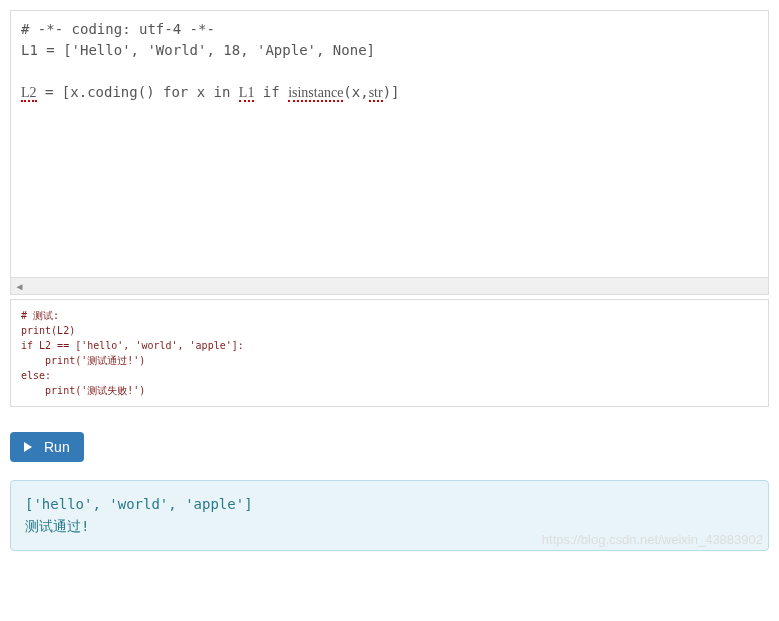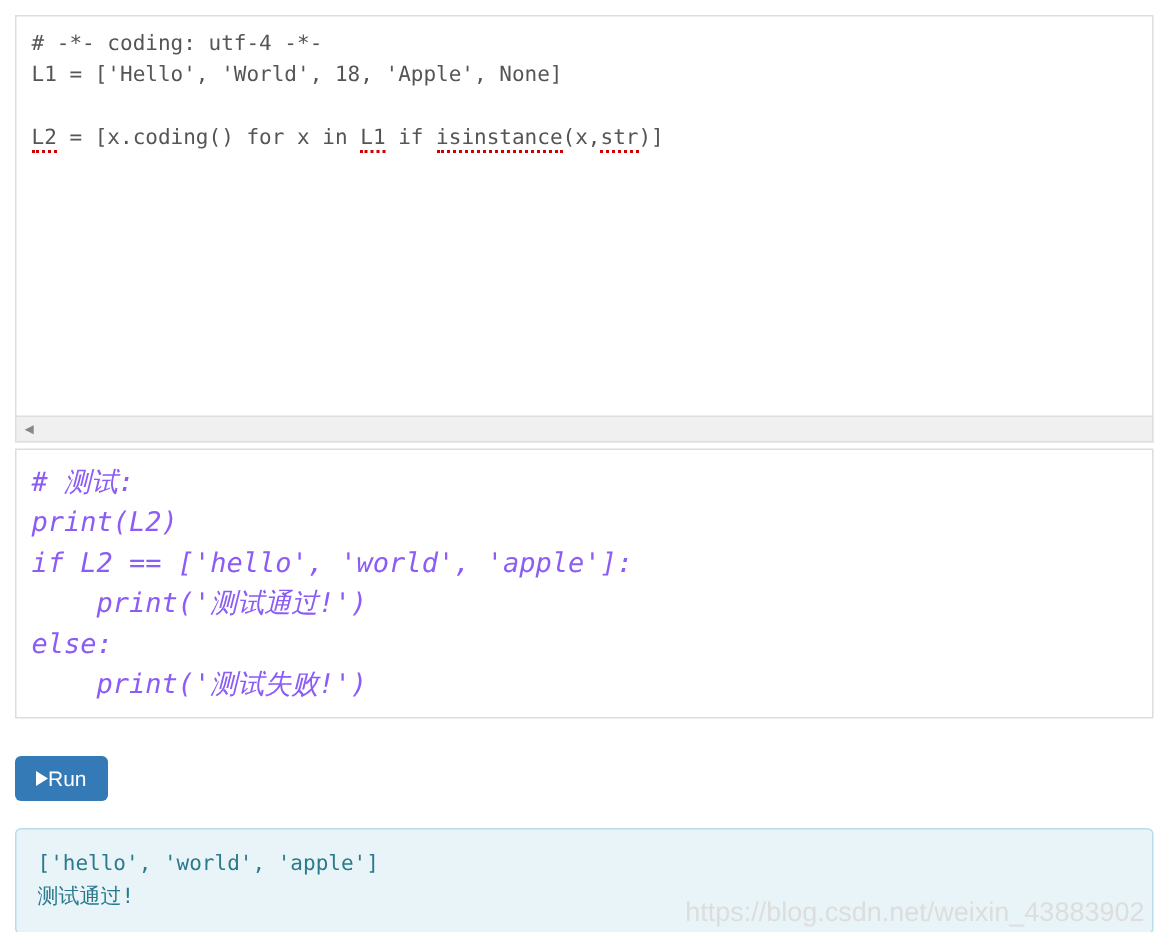--- a/index.html
+++ b/index.html
@@ -37,20 +37,21 @@
       font-size: 14px;
       color: #555;
       padding: 8px 10px;
       line-height: 1.5;
       overflow-x: auto;
       white-space: pre;
       position: relative;
     }
     .code-area .underline {
       border-bottom: 2px dotted #c00;
+      font-family: Liberation Serif, serif;
     }
     .scrollbar-track {
       height: 17px;
       background: #f0f0f0;
       border: 1px solid #ddd;
       border-top: none;
       display: flex;
       align-items: center;
       margin-bottom: 4px;
     }
@@ -60,39 +61,38 @@
       display: flex;
       align-items: center;
       justify-content: center;
       color: #888;
       font-size: 10px;
     }
     .test-area {
       border: 1px solid #ddd;
       background: #fff;
       font-family: Consolas, Monaco, monospace;
-      font-size: 18px;
-      color: #8b5cf6;
+      font-size: 10px;
+      color: #7f1d1d;
       padding: 8px 10px;
       line-height: 1.5;
       white-space: pre;
       margin-bottom: 25px;
-      font-style: italic;
     }
     .run-button {
       background: #337ab7;
       color: #fff;
       border: none;
       border-radius: 4px;
       padding: 7px 14px;
       font-size: 14px;
       cursor: pointer;
       display: inline-flex;
       align-items: center;
-      gap: 0;
+      gap: 12px;
       margin-bottom: 18px;
     }
     .play-icon {
       width: 0;
       height: 0;
       border-left: 8px solid #fff;
       border-top: 5px solid transparent;
       border-bottom: 5px solid transparent;
       display: inline-block;
     }
@@ -105,21 +105,21 @@
       color: #2a7a8c;
       padding: 12px 14px;
       line-height: 1.6;
       white-space: pre;
       min-height: 55px;
     }
     .watermark {
       position: absolute;
       right: 6px;
       bottom: 4px;
-      font-size: 18px;
+      font-size: 13px;
       color: #ddd;
       pointer-events: none;
       font-family: Arial, sans-serif;
     }
     .page-wrap {
       position: relative;
     }
   </style>
 </head>
 <body>

